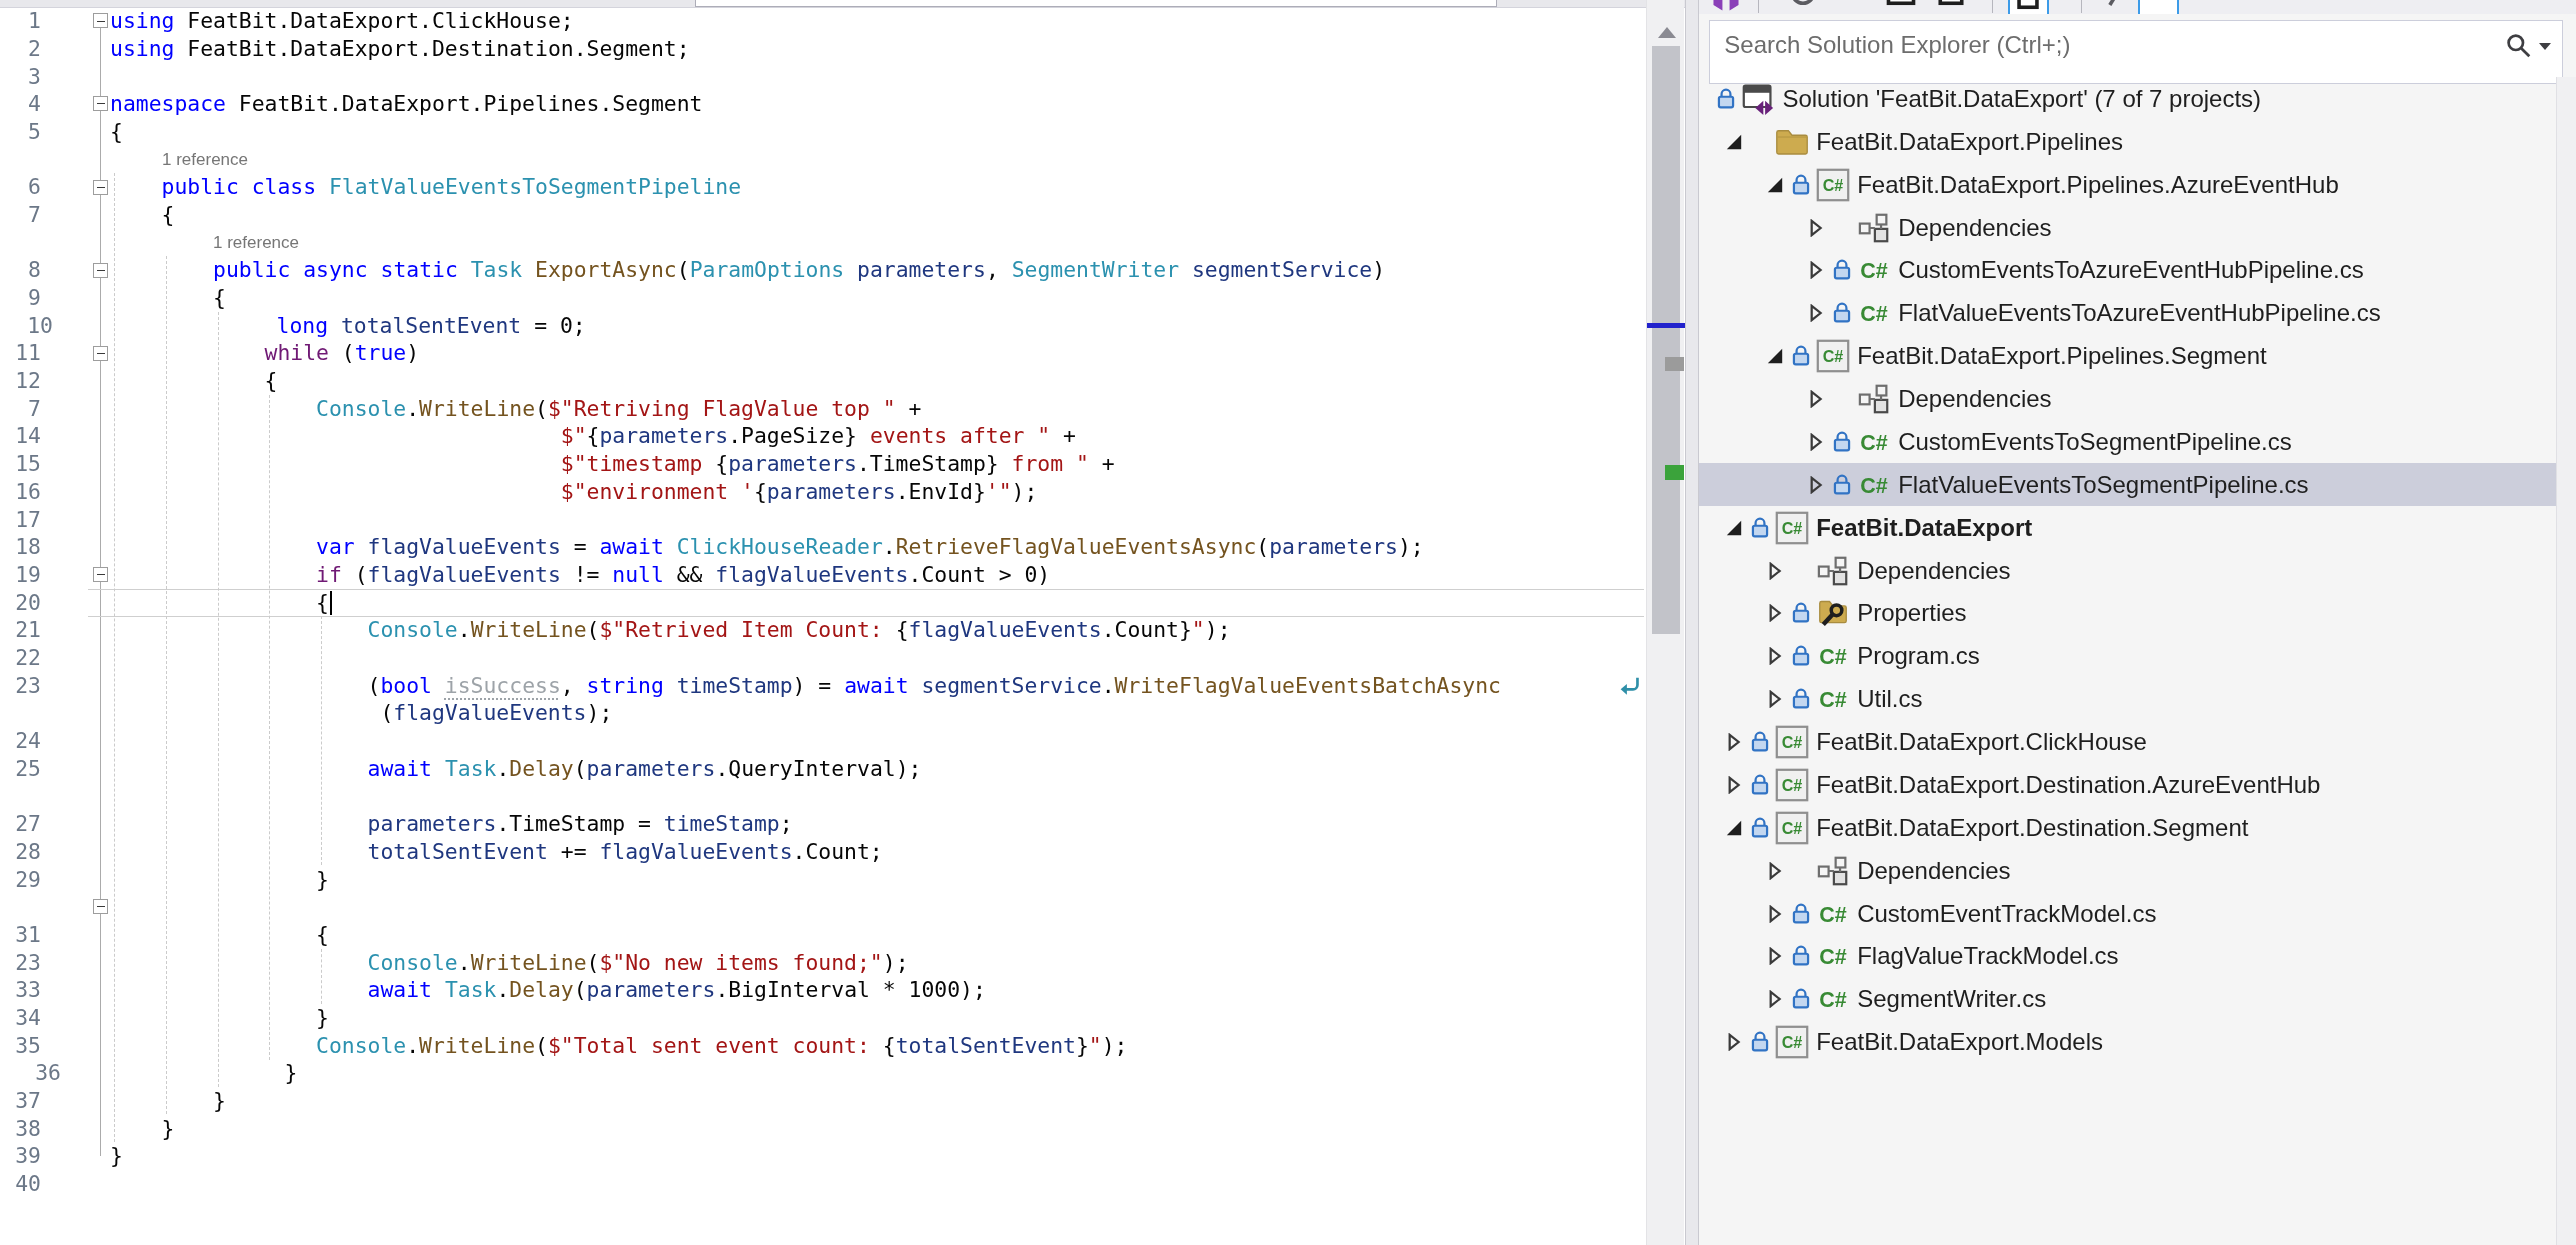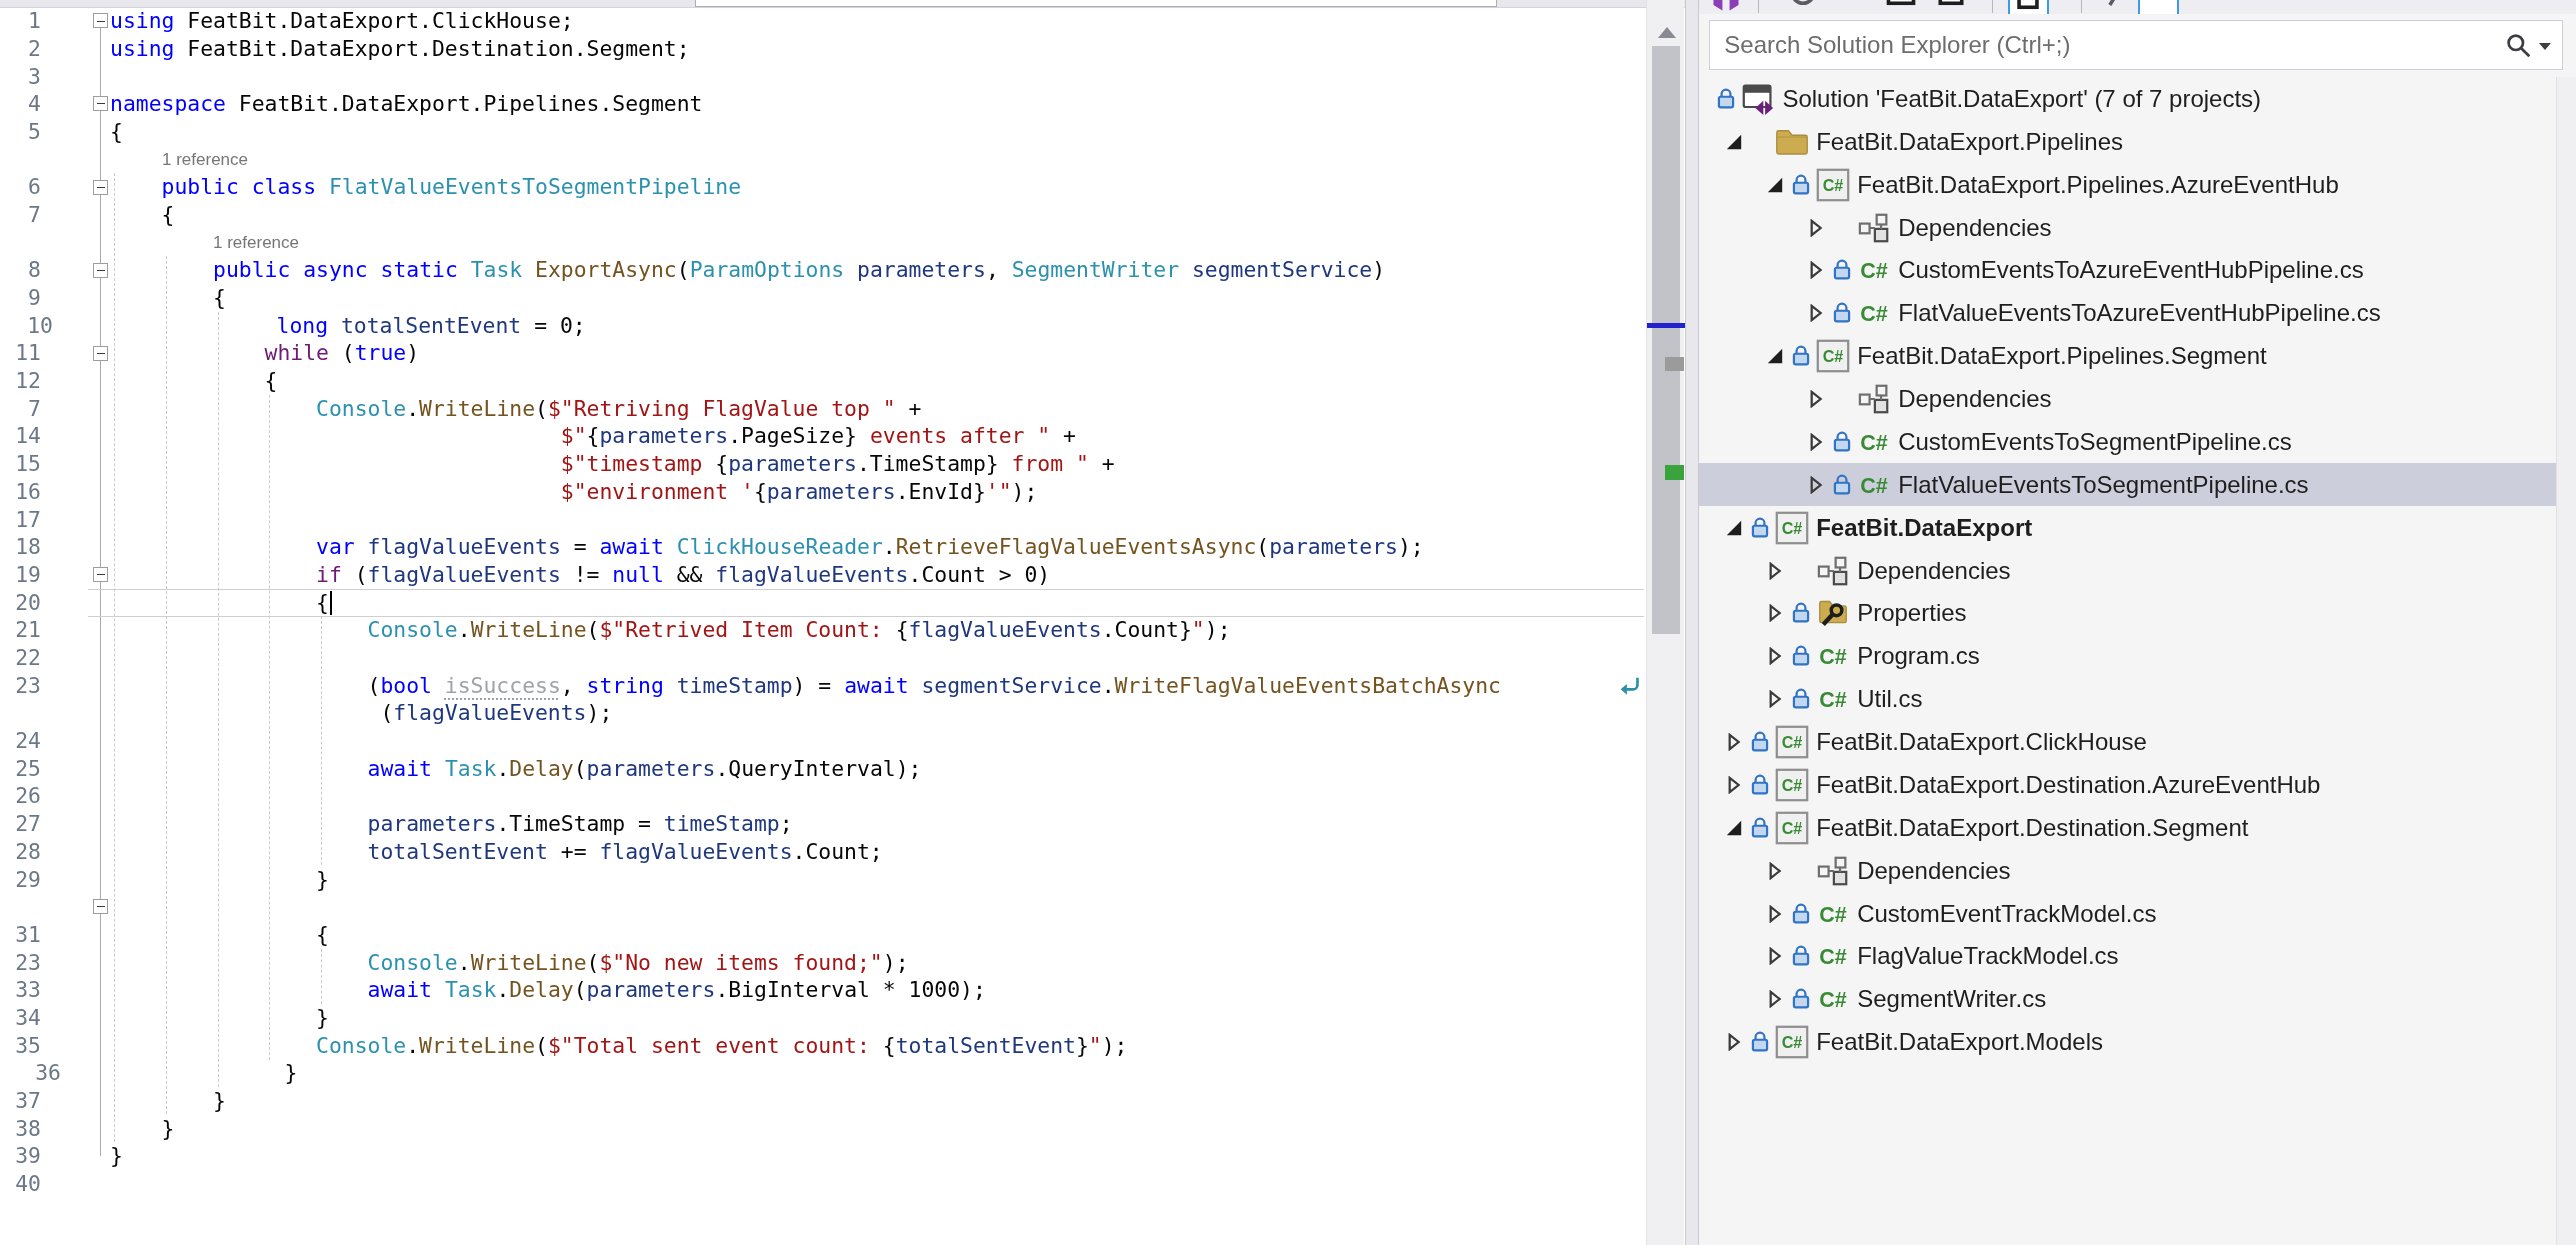--- a/index.html
+++ b/index.html
@@ -30,21 +30,21 @@
   #ed-scroll .thumb{position:absolute;left:5.4px;width:28px;background:#C2C3C9;}
   .sb-mark{position:absolute;}
   
   #splitter{position:absolute;left:1685px;top:0;width:14.3px;height:1245px;background:#E8E8EC;border-left:0.9px solid #C9C9D0;border-right:0.9px solid #C9C9D0;box-sizing:border-box;}
   
   #solution-explorer{position:absolute;left:1699px;top:0;width:877px;height:1245px;background:#F5F5F5;}
   #se-toolbar{position:absolute;left:0;top:0;width:877px;height:14.3px;background:#EEEEF2;overflow:hidden;}
   .tb-btn{position:absolute;top:-19.7px;width:41px;height:34px;box-sizing:border-box;}
   .tb-btn.sel{border:2.7px solid #3C9BE8;background:#FFFFFF;}
   .tb-sep{position:absolute;top:0;width:0.9px;height:12.5px;background:#B6B6BE;}
-  #se-search{position:absolute;left:9.8px;top:19.7px;width:854px;height:50px;background:#FFFFFF;border:0.9px solid #CCCEDB;box-sizing:border-box;}
+  #se-search{position:absolute;left:9.8px;top:19.7px;width:854px;height:64px;background:#FFFFFF;border:0.9px solid #CCCEDB;box-sizing:border-box;}
   #se-search input{position:absolute;left:12.5px;top:3.6px;width:750px;height:39px;border:none;outline:none;font-family:"Liberation Sans",sans-serif;font-size:24px;color:#6D6D6D;background:transparent;}
   #se-search input::placeholder{color:#6D6D6D;opacity:1;}
   #se-search .mag{position:absolute;right:30px;top:11.6px;}
   #se-search .ddc{position:absolute;right:10.7px;top:22px;width:0;height:0;border-left:6.3px solid transparent;border-right:6.3px solid transparent;border-top:7.1px solid #3E3E42;}
   #se-tree{position:absolute;left:0;top:77px;width:877px;}
   .tree-row{position:absolute;left:0;width:857px;height:43px;display:flex;align-items:center;box-sizing:border-box;}
   .tree-row.selected{background:#CCCEDB;}
   .tr-arrow{width:19.7px;height:18px;flex:0 0 19.7px;margin-right:7.1px;display:flex;align-items:center;justify-content:center;}
   .tr-lock{width:18px;height:23px;flex:0 0 18px;margin-right:6.3px;display:flex;align-items:center;justify-content:center;}
   .tr-icon{width:34px;height:34px;flex:0 0 34px;margin-right:7.1px;display:flex;align-items:center;justify-content:center;}
@@ -160,24 +160,20 @@
       <div class="code-row" style="top: 699px;">
         <pre class="segs"><span class="tok-p">                     (</span><span class="tok-v">flagValueEvents</span><span class="tok-p">);</span></pre>
       </div>
       <div class="code-row" style="top: 727px;">
         <div class="lnum">24</div>
         <pre class="segs"></pre>
       </div>
       <div class="code-row" style="top: 755px;">
         <div class="lnum">25</div>
         <pre class="segs"><span class="tok-p">                    </span><span class="tok-k">await</span><span class="tok-p"> </span><span class="tok-t">Task</span><span class="tok-p">.</span><span class="tok-m">Delay</span><span class="tok-p">(</span><span class="tok-v">parameters</span><span class="tok-p">.QueryInterval);</span></pre>
-      </div>
-      <div class="code-row" style="top: 782px;">
-        <div class="lnum">26</div>
-        <pre class="segs"></pre>
       </div>
       <div class="code-row" style="top: 810px;">
         <div class="lnum">27</div>
         <pre class="segs"><span class="tok-p">                    </span><span class="tok-v">parameters</span><span class="tok-p">.TimeStamp = </span><span class="tok-v">timeStamp</span><span class="tok-p">;</span></pre>
       </div>
       <div class="code-row" style="top: 838px;">
         <div class="lnum">28</div>
         <pre class="segs"><span class="tok-p">                    </span><span class="tok-v">totalSentEvent</span><span class="tok-p"> += </span><span class="tok-v">flagValueEvents</span><span class="tok-p">.Count;</span></pre>
       </div>
       <div class="code-row" style="top: 866px;">

